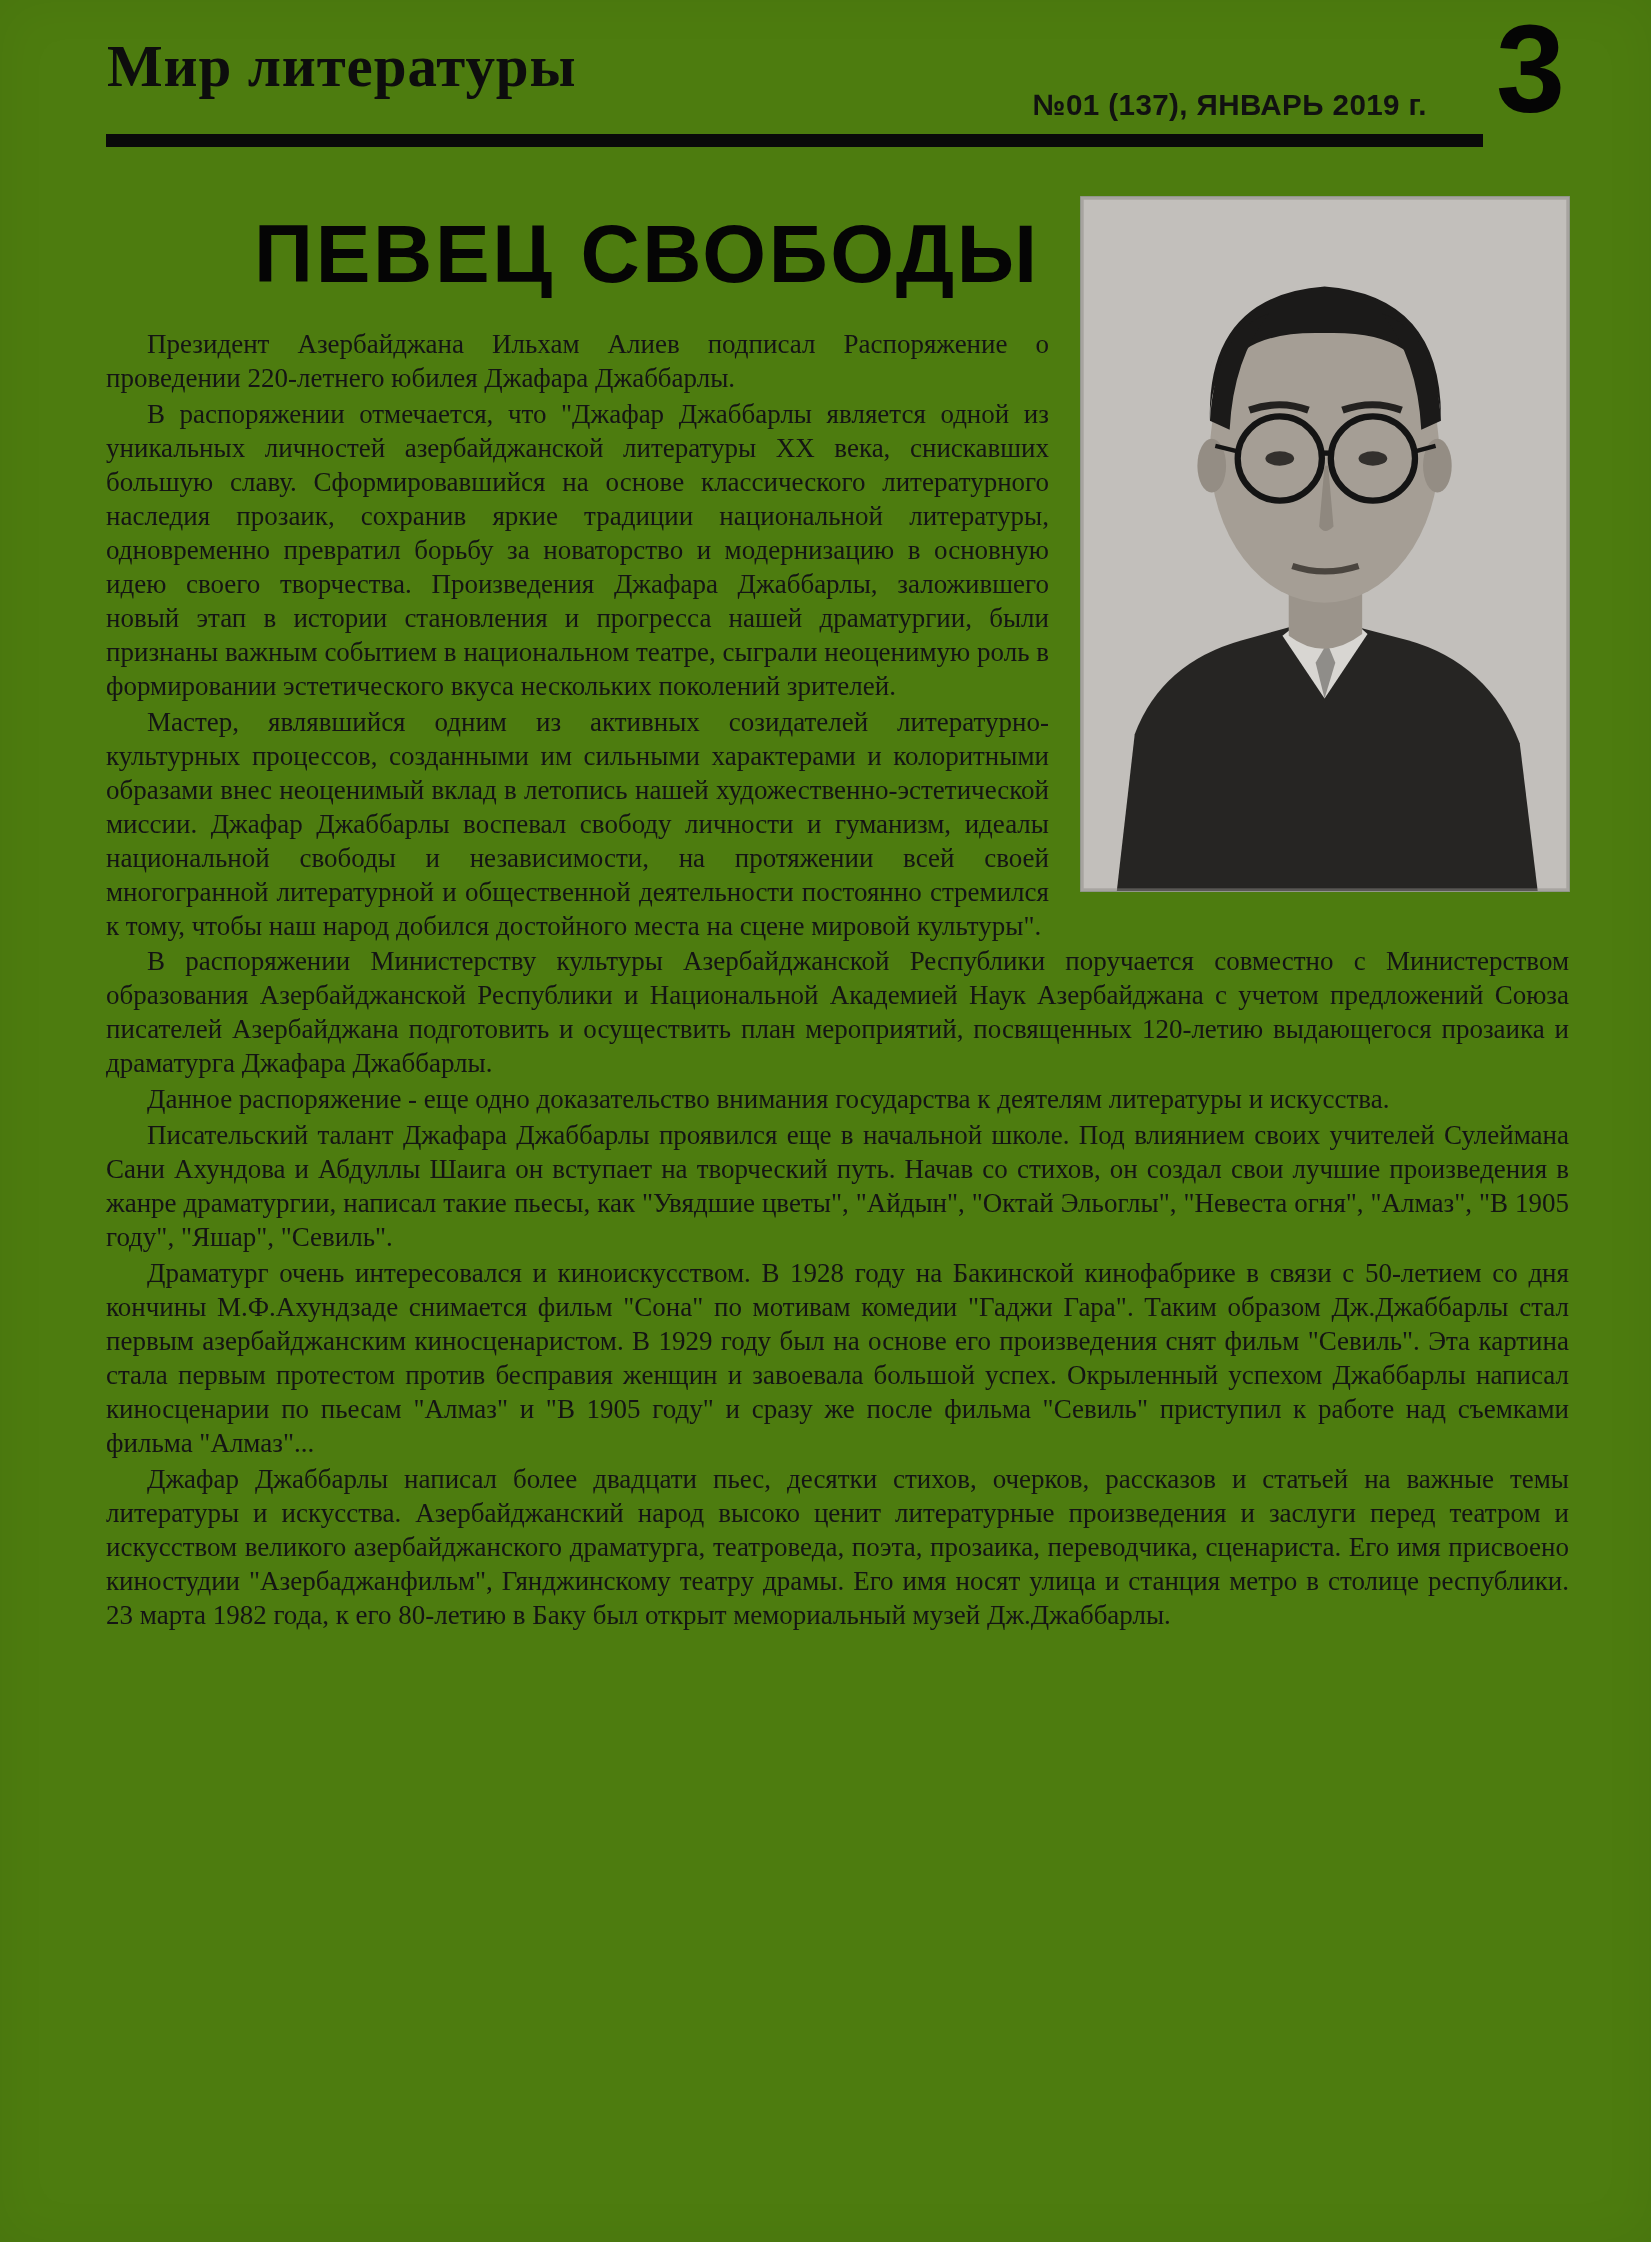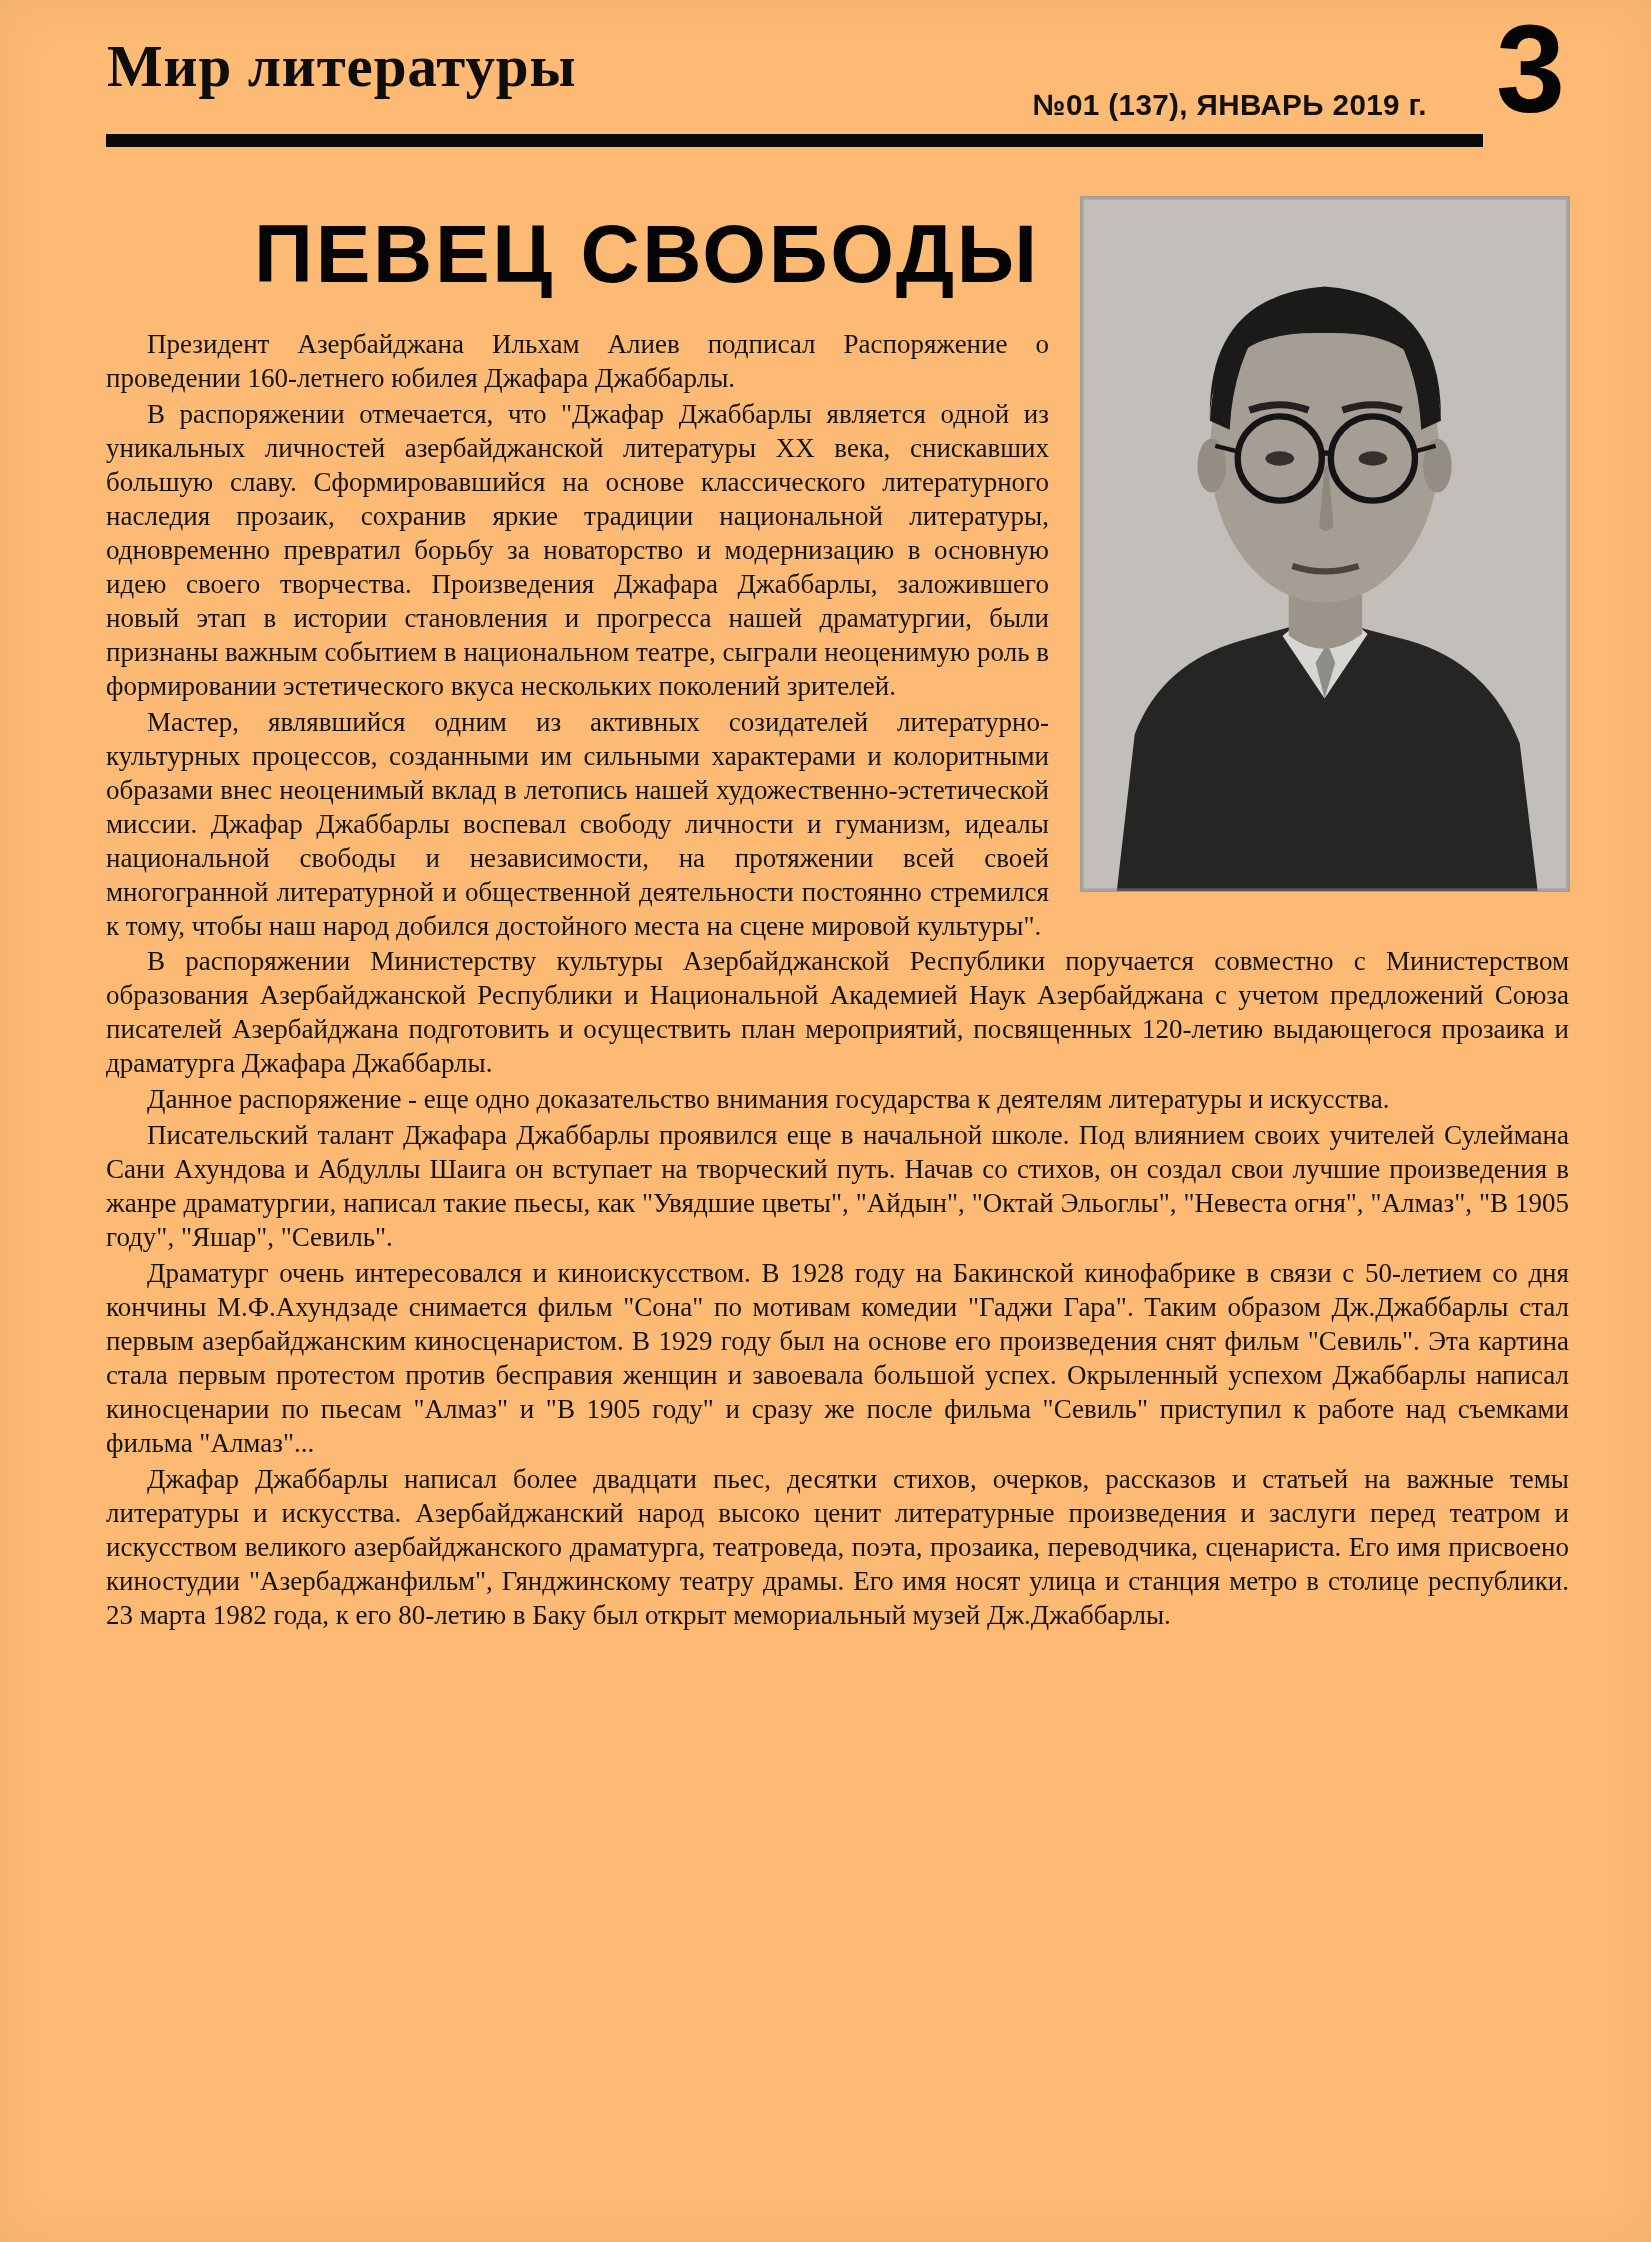--- a/index.html
+++ b/index.html
@@ -1,21 +1,21 @@
 <!DOCTYPE html>
 <html lang="ru" style="font-size:14.3px"><head>
 <meta charset="utf-8">
 <style>
   html,body{margin:0;padding:0;background:#d8d8d8;}
   .page{
     position:relative;
     width:1651px;
     height:2243px;
     margin:0 auto;
-    background:#fdba74;
+    background:#4d7c0f;
     box-shadow:inset 0 0 54px rgba(0,0,0,0.06);
     overflow:hidden;
     font-family:"Liberation Serif", serif;
     color:#161616;
   }
   
   .header{position:relative;height:159px;}
   .masthead{
     position:absolute;left:107px;top:32px;
     font-family:"Liberation Serif", serif;
@@ -123,21 +123,21 @@
 
         <path d="M236 412 Q272 424 310 412" fill="none" stroke="#4a453f" stroke-width="7"></path>
 
         <rect x="0" y="0" width="545" height="775" fill="none" stroke="#8c8a86" stroke-width="6" opacity="0.5"></rect>
       </svg>
     </div>
 
     <h1 class="headline">ПЕВЕЦ СВОБОДЫ</h1>
 
     <div class="body">
-      <p>Президент Азербайджана Ильхам Алиев подписал Распоряжение о проведении 160-летнего юбилея Джафара Джаббарлы.</p>
+      <p>Президент Азербайджана Ильхам Алиев подписал Распоряжение о проведении 220-летнего юбилея Джафара Джаббарлы.</p>
       <p>В распоряжении отмечается, что "Джафар Джаббарлы является одной из уникальных личностей азербайджанской литературы XX века, снискавших большую славу. Сформировавшийся на основе классического литературного наследия прозаик, сохранив яркие традиции национальной литературы, одновременно превратил борьбу за новаторство и модернизацию в основную идею своего творчества. Произведения Джафара Джаббарлы, заложившего новый этап в истории становления и прогресса нашей драматургии, были признаны важным событием в национальном театре, сыграли неоценимую роль в формировании эстетического вкуса нескольких поколений зрителей.</p>
       <p>Мастер, являвшийся одним из активных созидателей литературно-культурных процессов, созданными им сильными характерами и колоритными образами внес неоценимый вклад в летопись нашей художественно-эстетической миссии. Джафар Джаббарлы воспевал свободу личности и гуманизм, идеалы национальной свободы и независимости, на протяжении всей своей многогранной литературной и общественной деятельности постоянно стремился к тому, чтобы наш народ добился достойного места на сцене мировой культуры".</p>
       <p>В распоряжении Министерству культуры Азербайджанской Республики поручается совместно с Министерством образования Азербайджанской Республики и Национальной Академией Наук Азербайджана с учетом предложений Союза писателей Азербайджана подготовить и осуществить план мероприятий, посвященных 120-летию выдающегося прозаика и драматурга Джафара Джаббарлы.</p>
       <p>Данное распоряжение - еще одно доказательство внимания государства к деятелям литературы и искусства.</p>
       <p>Писательский талант Джафара Джаббарлы проявился еще в начальной школе. Под влиянием своих учителей Сулеймана Сани Ахундова и Абдуллы Шаига он вступает на творческий путь. Начав со стихов, он создал  свои лучшие произведения в жанре драматургии, написал такие пьесы, как "Увядшие цветы", "Айдын", "Октай Эльоглы", "Невеста огня", "Алмаз", "В 1905 году", "Яшар", "Севиль".</p>
       <p>Драматург очень интересовался и киноискусством. В 1928 году на Бакинской кинофабрике в связи с 50-летием со дня кончины М.Ф.Ахундзаде снимается фильм "Сона" по мотивам комедии "Гаджи Гара". Таким образом Дж.Джаббарлы стал первым азербайджанским киносценаристом. В 1929 году был на основе его произведения снят фильм "Севиль". Эта картина стала первым протестом против бесправия женщин и завоевала большой успех. Окрыленный успехом Джаббарлы написал киносценарии по пьесам "Алмаз" и "В 1905 году" и сразу же после фильма "Севиль" приступил к работе над съемками фильма "Алмаз"...</p>
       <p>Джафар Джаббарлы написал более двадцати пьес, десятки стихов, очерков, рассказов и статьей на важные темы литературы и искусства. Азербайджанский народ высоко ценит литературные произведения и заслуги перед театром и искусством великого азербайджанского драматурга, театроведа, поэта, прозаика, переводчика, сценариста. Его имя присвоено киностудии "Азербаджанфильм", Гянджинскому театру драмы. Его имя носят улица и станция метро в столице республики. 23 марта 1982 года, к его 80-летию  в Баку  был открыт мемориальный музей Дж.Джаббарлы.</p>
     </div>
 
   </div>

